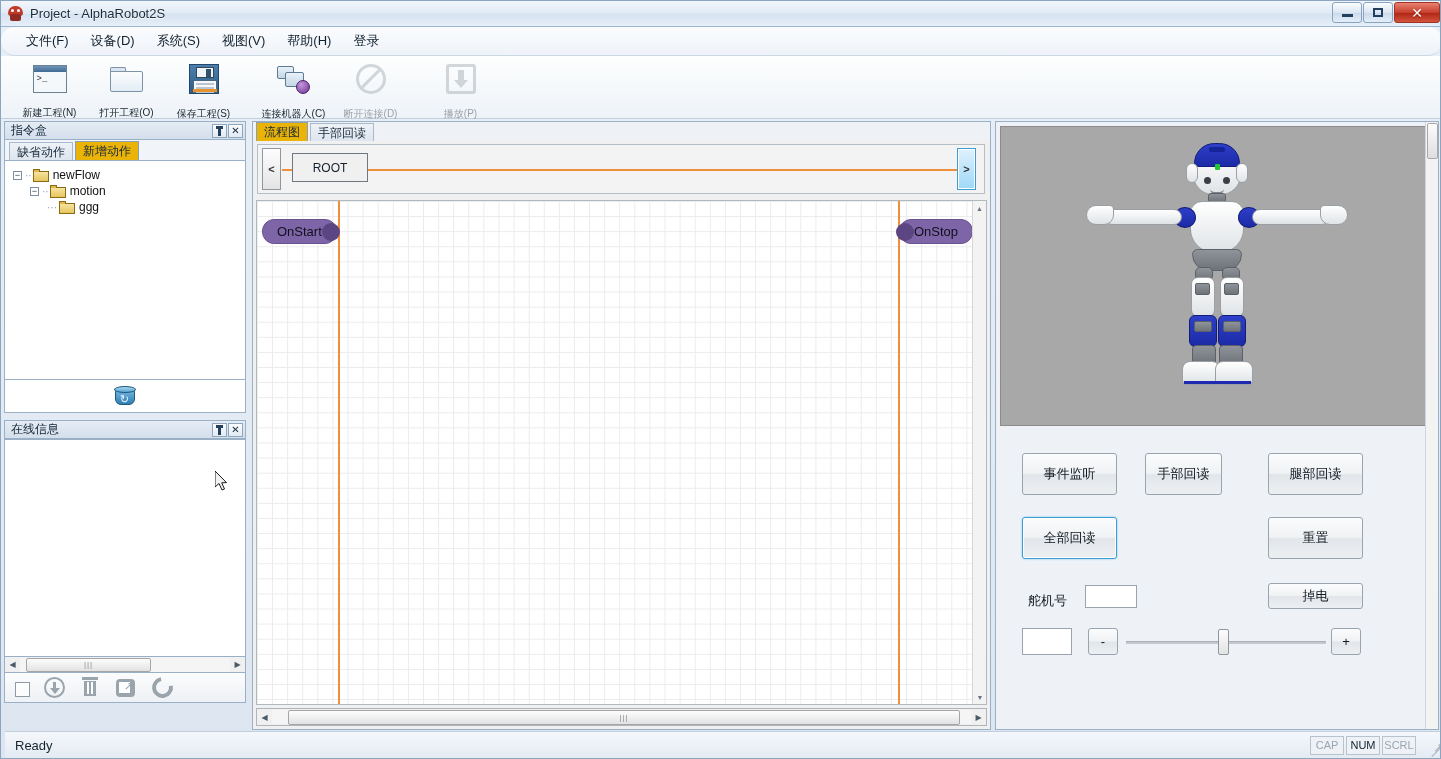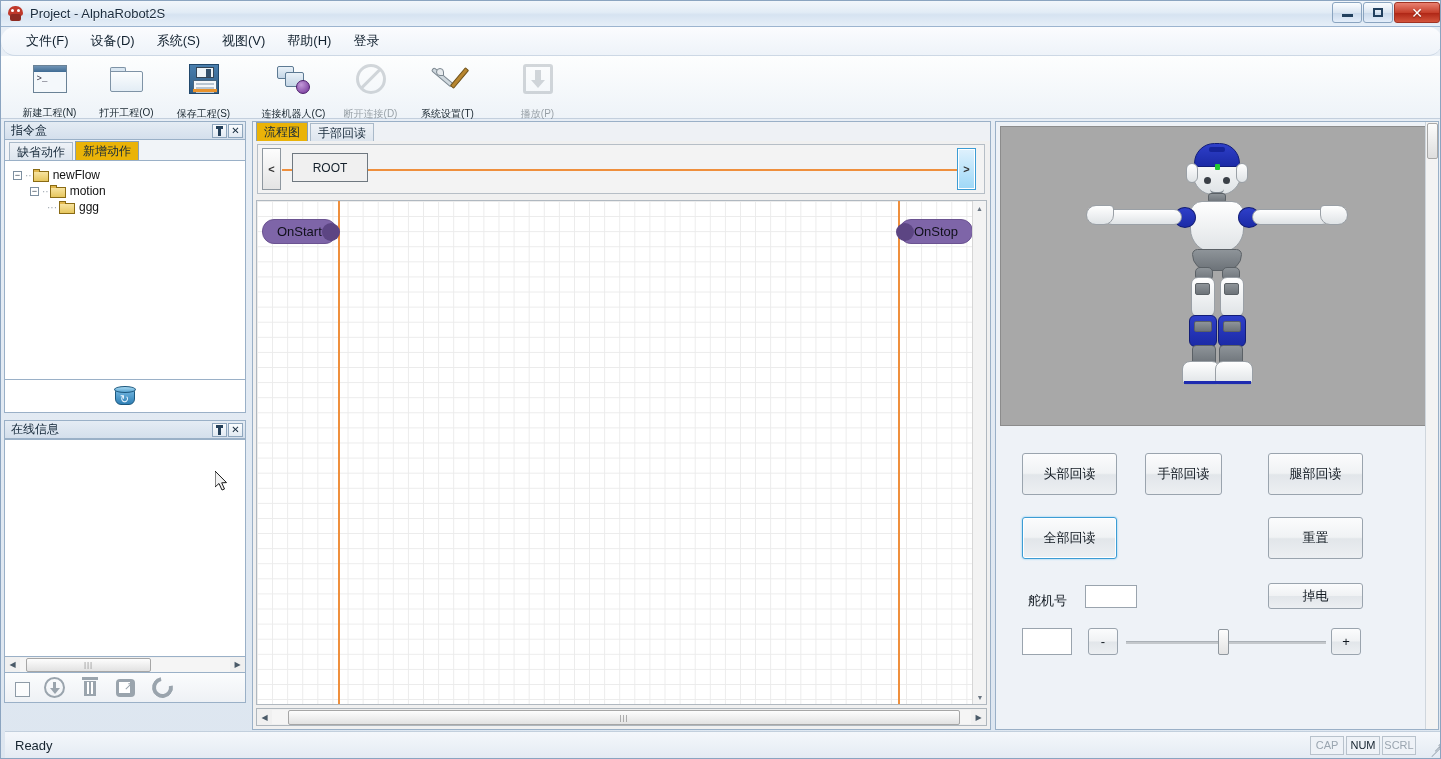--- a/index.html
+++ b/index.html
@@ -370,30 +370,20 @@
             </div>
         </div>
         <div class="tb-label">连接机器人(C)</div>
       </div>
       <div class="tb-btn disabled">
         <div class="tb-icon">
           <div class="ic-nocon"></div>
         </div>
         <div class="tb-label">断开连接(D)</div>
       </div>
-      <div class="tb-btn">
-        <div class="tb-icon">
-          <div class="ic-tools">
-              <div class="wr"></div>
-              <div class="sdh"></div>
-              <div class="sd"></div>
-            </div>
-        </div>
-        <div class="tb-label">系统设置(T)</div>
-      </div>
     </div>
     <div class="tb-sep"></div>
     <div class="tb-group">
       <div class="tb-btn disabled">
         <div class="tb-icon">
           <div class="ic-play">
               <div class="arr"></div>
               <div class="tri"></div>
             </div>
         </div>
@@ -586,21 +576,21 @@
         <div class="rb rb-grey" style="left:137px;top:212px;width:24px;height:20px;border-radius:4px;"></div>
 
         <div class="rb rb-white" style="left:100px;top:228px;width:38px;height:24px;border-radius:8px 8px 5px 5px;"></div>
         <div class="rb rb-white" style="left:133px;top:228px;width:38px;height:24px;border-radius:8px 8px 5px 5px;"></div>
         <div class="rb" style="left:102px;top:248px;width:34px;height:3px;background:#1e2bb0;"></div>
         <div class="rb" style="left:135px;top:248px;width:34px;height:3px;background:#1e2bb0;"></div>
       </div>
     </div>
 
     <div class="wbtn" style="left:26px;top:331px;width:95px;height:42px;">
-      <span>头部回读</span>
+      <span>事件监听</span>
     </div>
     <div class="wbtn" style="left:149px;top:331px;width:77px;height:42px;">
       <span>手部回读</span>
     </div>
     <div class="wbtn" style="left:272px;top:331px;width:95px;height:42px;">
       <span>腿部回读</span>
     </div>
     <div class="wbtn focused" style="left:26px;top:395px;width:95px;height:42px;">
       <span>全部回读</span>
     </div>

